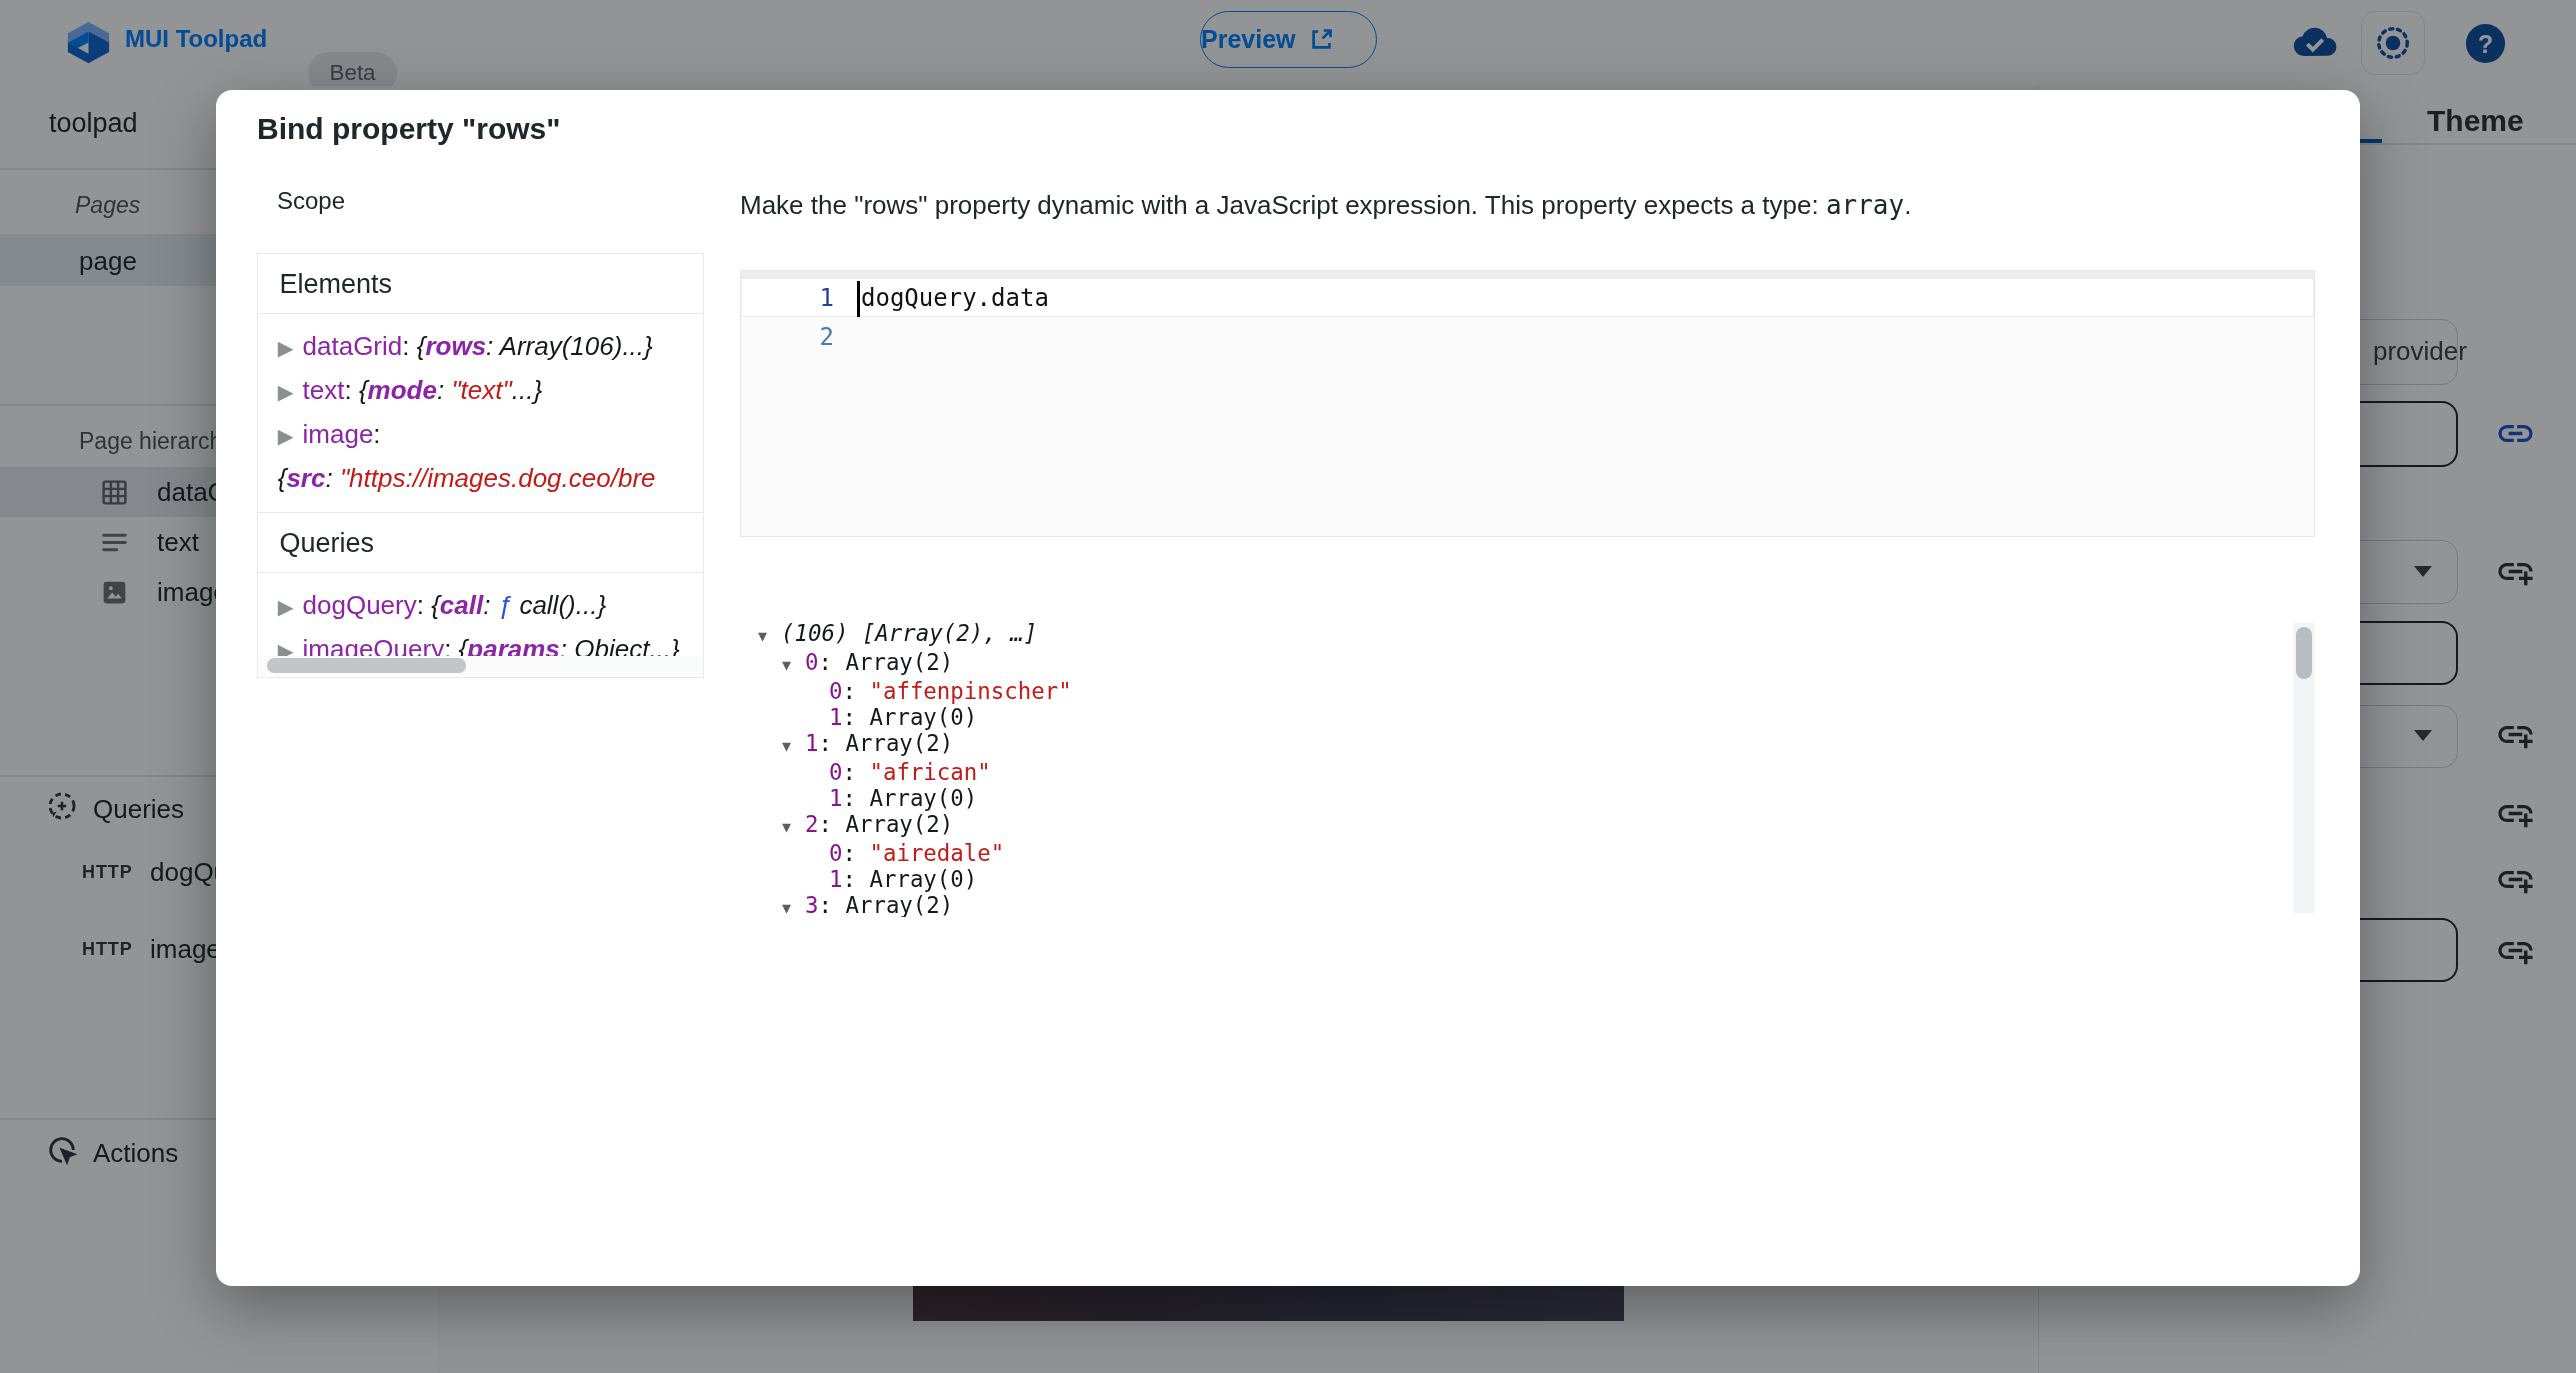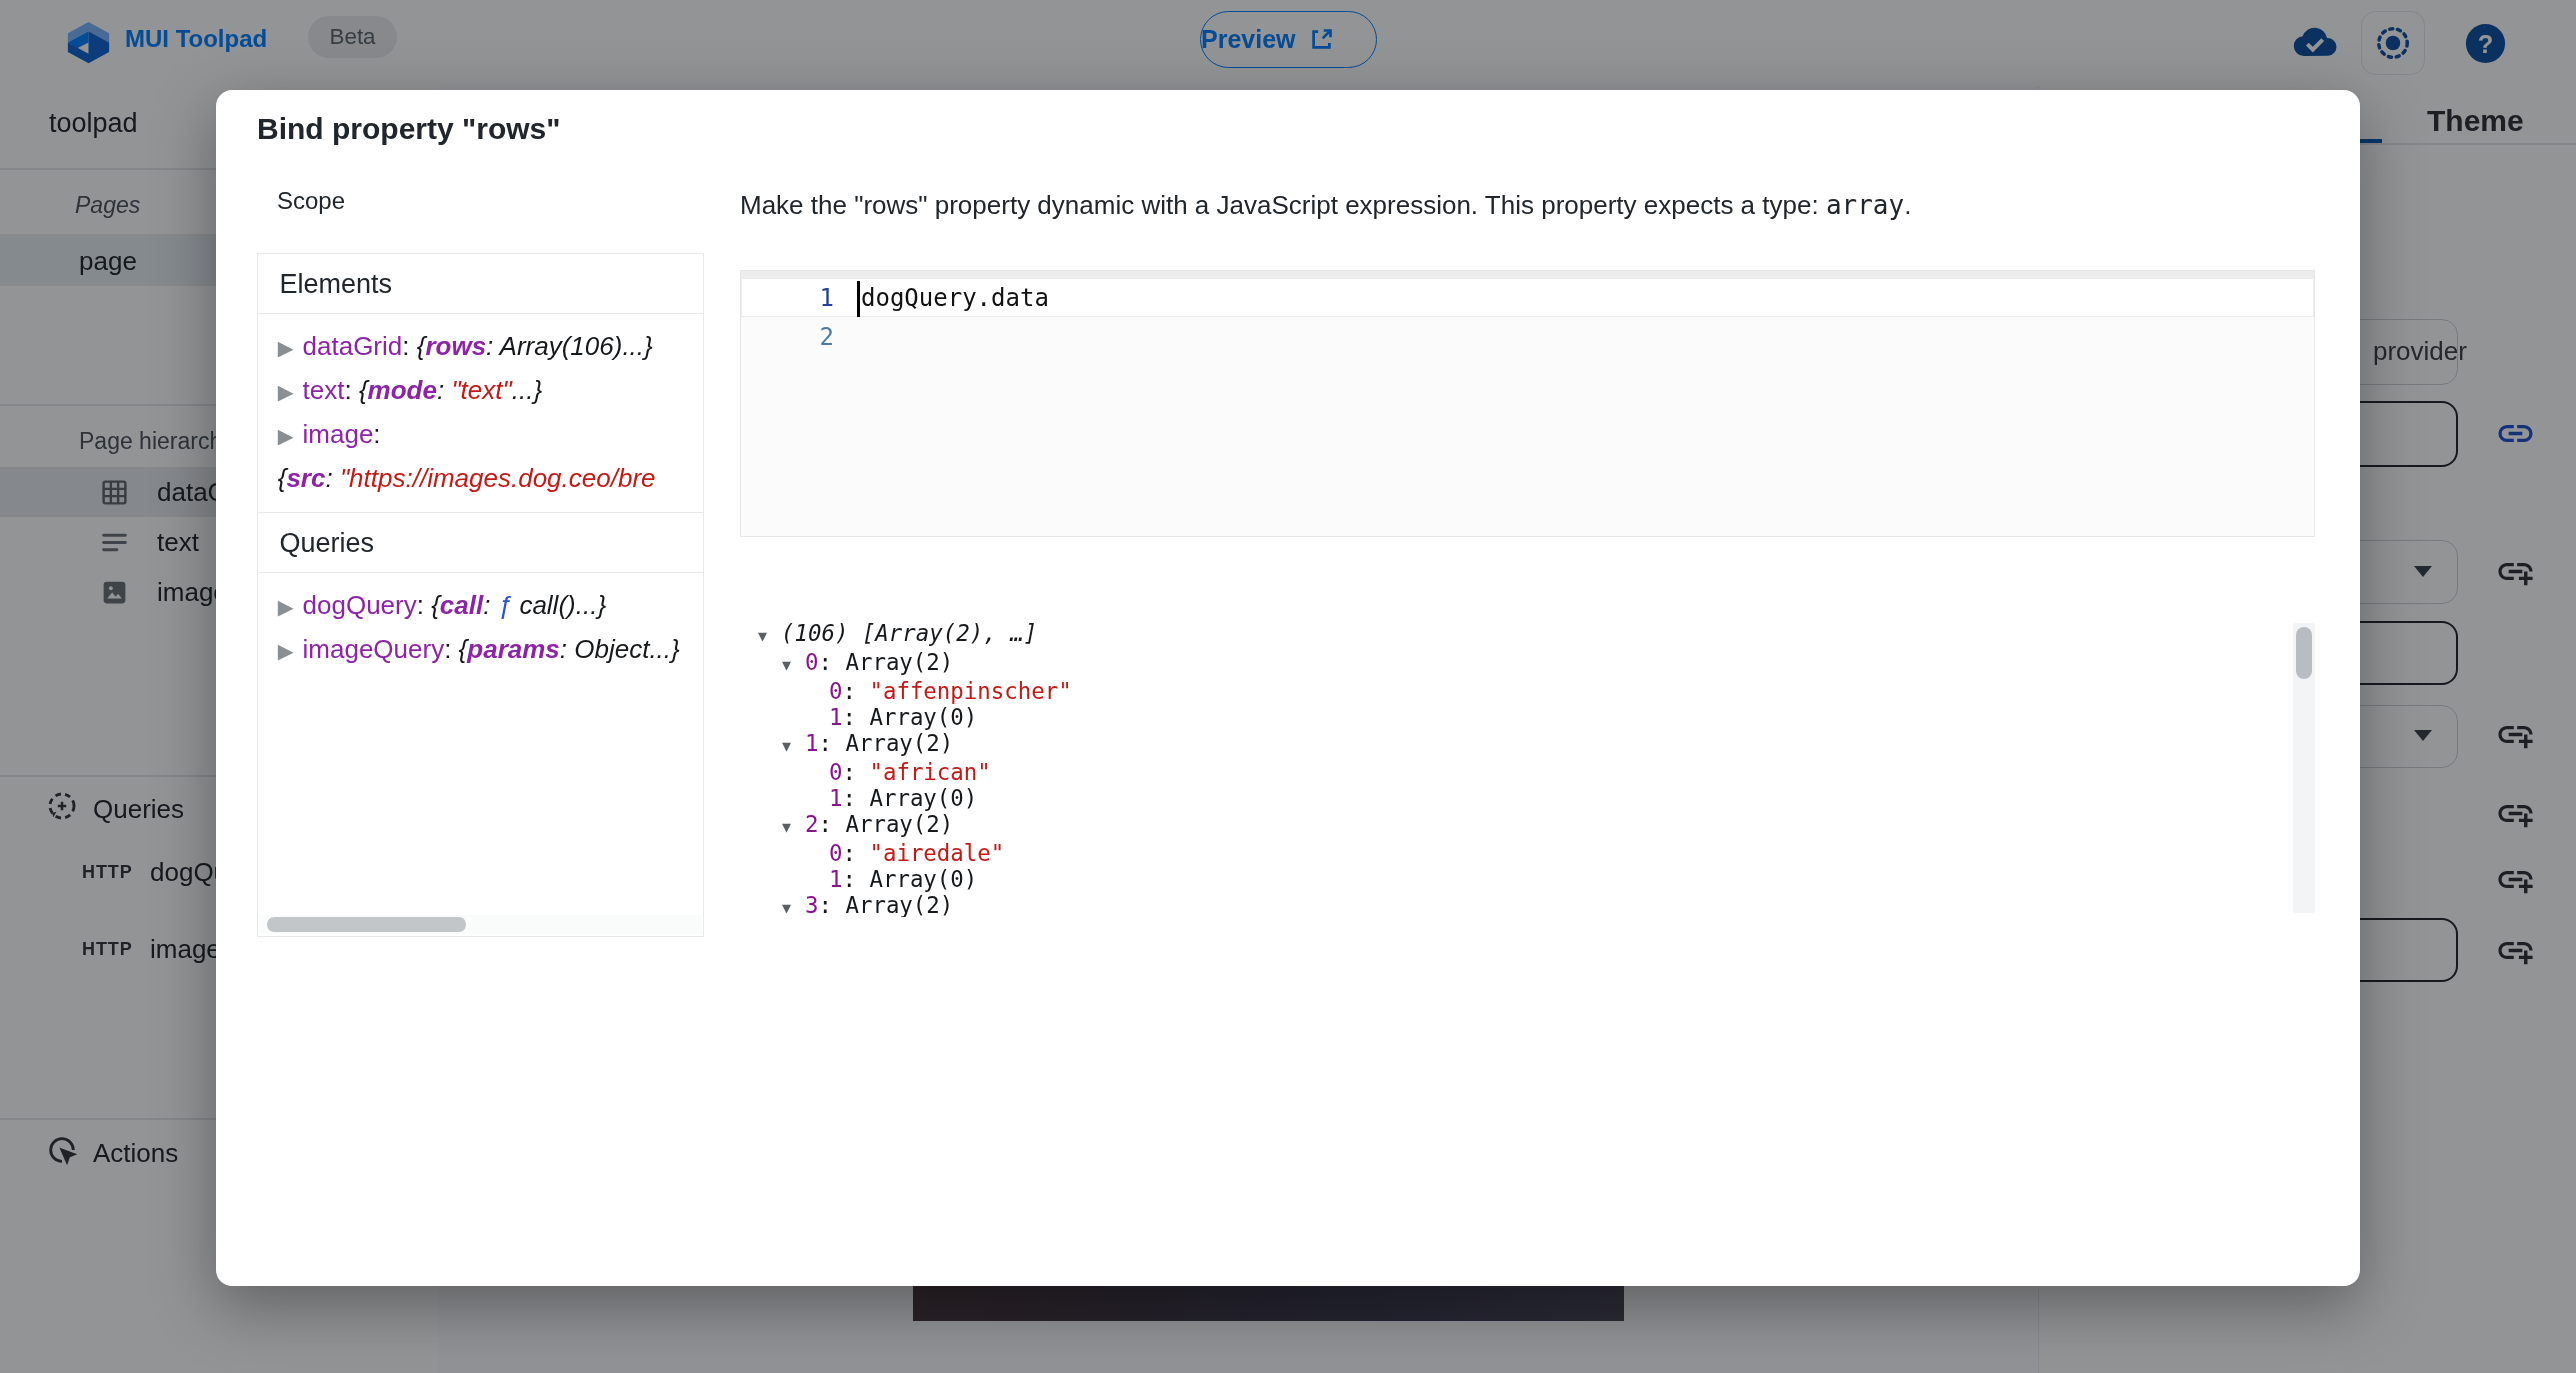--- a/index.html
+++ b/index.html
@@ -3,21 +3,21 @@
 <meta charset="utf-8">
 <style>
   html,body{margin:0;padding:0;background:#555;}
   .screen{position:relative;width:2576px;height:1374px;overflow:hidden;background:#fff;
           font-family:"Liberation Sans",sans-serif;color:#20262c;}
   .abs{position:absolute;}
   
   .hdr{left:0;top:0;width:2576px;height:86px;background:#fff;border-bottom:1.8px solid #eceef0;}
   .brand-title{font-size:24px;font-weight:700;color:#007FFF;}
   .beta-chip{background:#e9ecef;color:#5d656d;font-size:22.4px;border-radius:23px;
-             padding:8px 21.5px;display:inline-block;}
+             padding:8px 21.5px;display:inline-block;margin-top:36px;}
   .preview-btn{width:177px;height:57px;border:1.8px solid #007FFF;border-radius:29px;
                display:flex;align-items:center;justify-content:flex-start;gap:12.5px;
                color:#007FFF;font-size:25px;font-weight:700;background:transparent;box-sizing:border-box;}
   .icon-btn-frame{width:64px;height:64px;border:1.8px solid #e3e6e9;border-radius:14.3px;
                   display:flex;align-items:center;justify-content:center;box-sizing:border-box;}
   .sidebar{left:0;top:86px;width:438px;height:1288px;background:#fff;border-right:1.8px solid #e8eaec;}
   .side-sec{font-size:23px;color:#49525a;}
   .side-item{font-size:26px;color:#20262c;}
   .divider{height:1.8px;background:#e5e7e9;width:100%;}
   .row-sel{background:#e7edf2;}
@@ -33,21 +33,21 @@
   .field-dark{border:2.7px solid #20262c;}
   .caret{width:0;height:0;border-left:9.8px solid transparent;border-right:9.8px solid transparent;
          border-top:11.6px solid #3c434a;}
   
   .overlay{left:0;top:0;width:2576px;height:1374px;background:rgba(9,12,16,0.44);}
   
   .modal{left:216px;top:90px;width:2144px;height:1196px;background:#fff;border-radius:16px;
          box-shadow:0 19.7px 63px rgba(0,0,0,0.35);}
   .modal-title{font-size:30px;font-weight:700;color:#20262c;}
   .sec-label{font-size:24px;color:#20262c;}
-  .scope-box{left:41px;top:163px;width:447px;height:684px;border:1.8px solid #e7e9eb;
+  .scope-box{left:41px;top:163px;width:447px;height:425px;border:1.8px solid #e7e9eb;
              box-sizing:border-box;background:#fff;overflow:hidden;}
   .scope-hdr{font-size:27px;color:#20262c;padding:15px 21.5px 13.4px 21.5px;border-bottom:1.8px solid #e7e9eb;}
   .scope-tree{padding:10.7px 0 12.5px 19.7px;font-size:26px;line-height:42px;border-bottom:1.8px solid #e7e9eb;
               overflow:hidden;white-space:normal;}
   .scope-tree:last-of-type{border-bottom:none;}
   .tri{color:#8a8f94;font-size:20.6px;margin-right:9px;}
   .tri2{color:#5a5f64;font-size:15px;display:inline-block;width:23px;}
   .val{display:inline-block;white-space:nowrap;}
   .sp-k{color:#8d24a8;}
   .sp-ki{color:#8d24a8;font-style:italic;font-weight:bold;}

